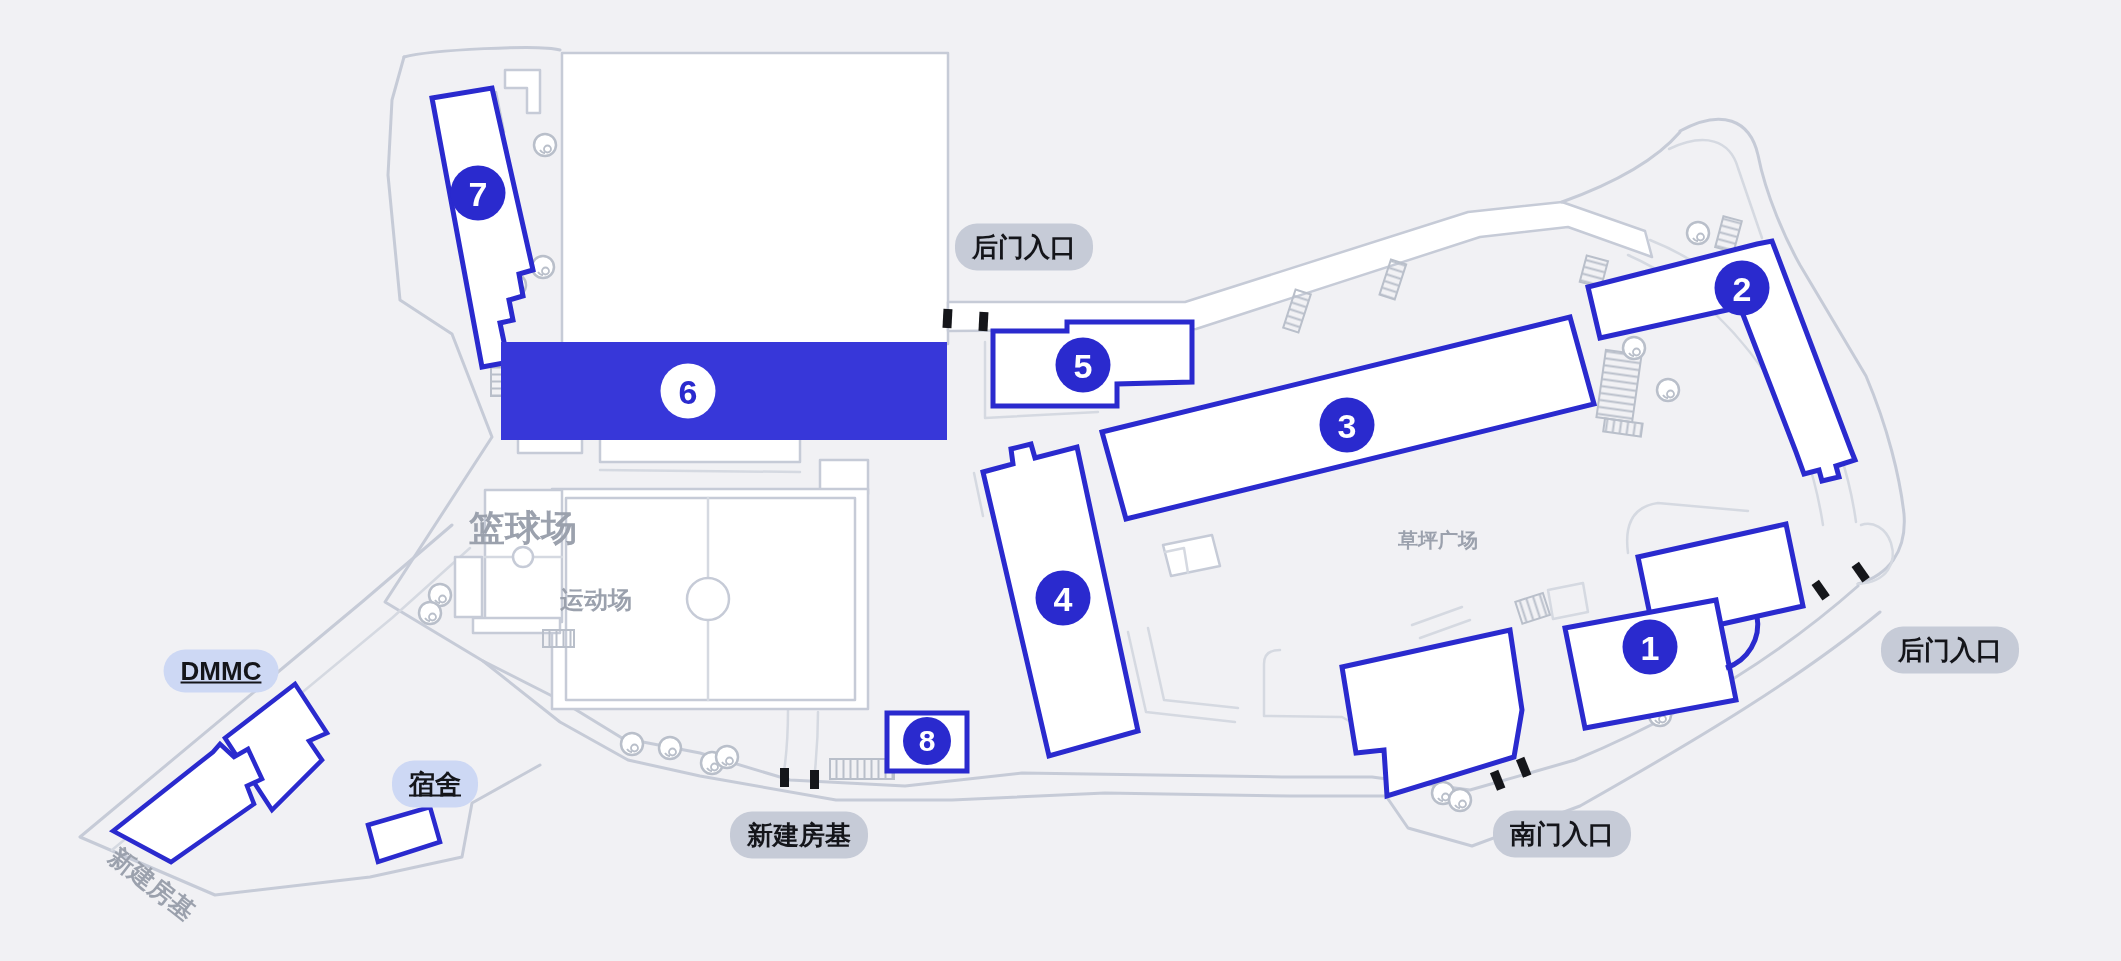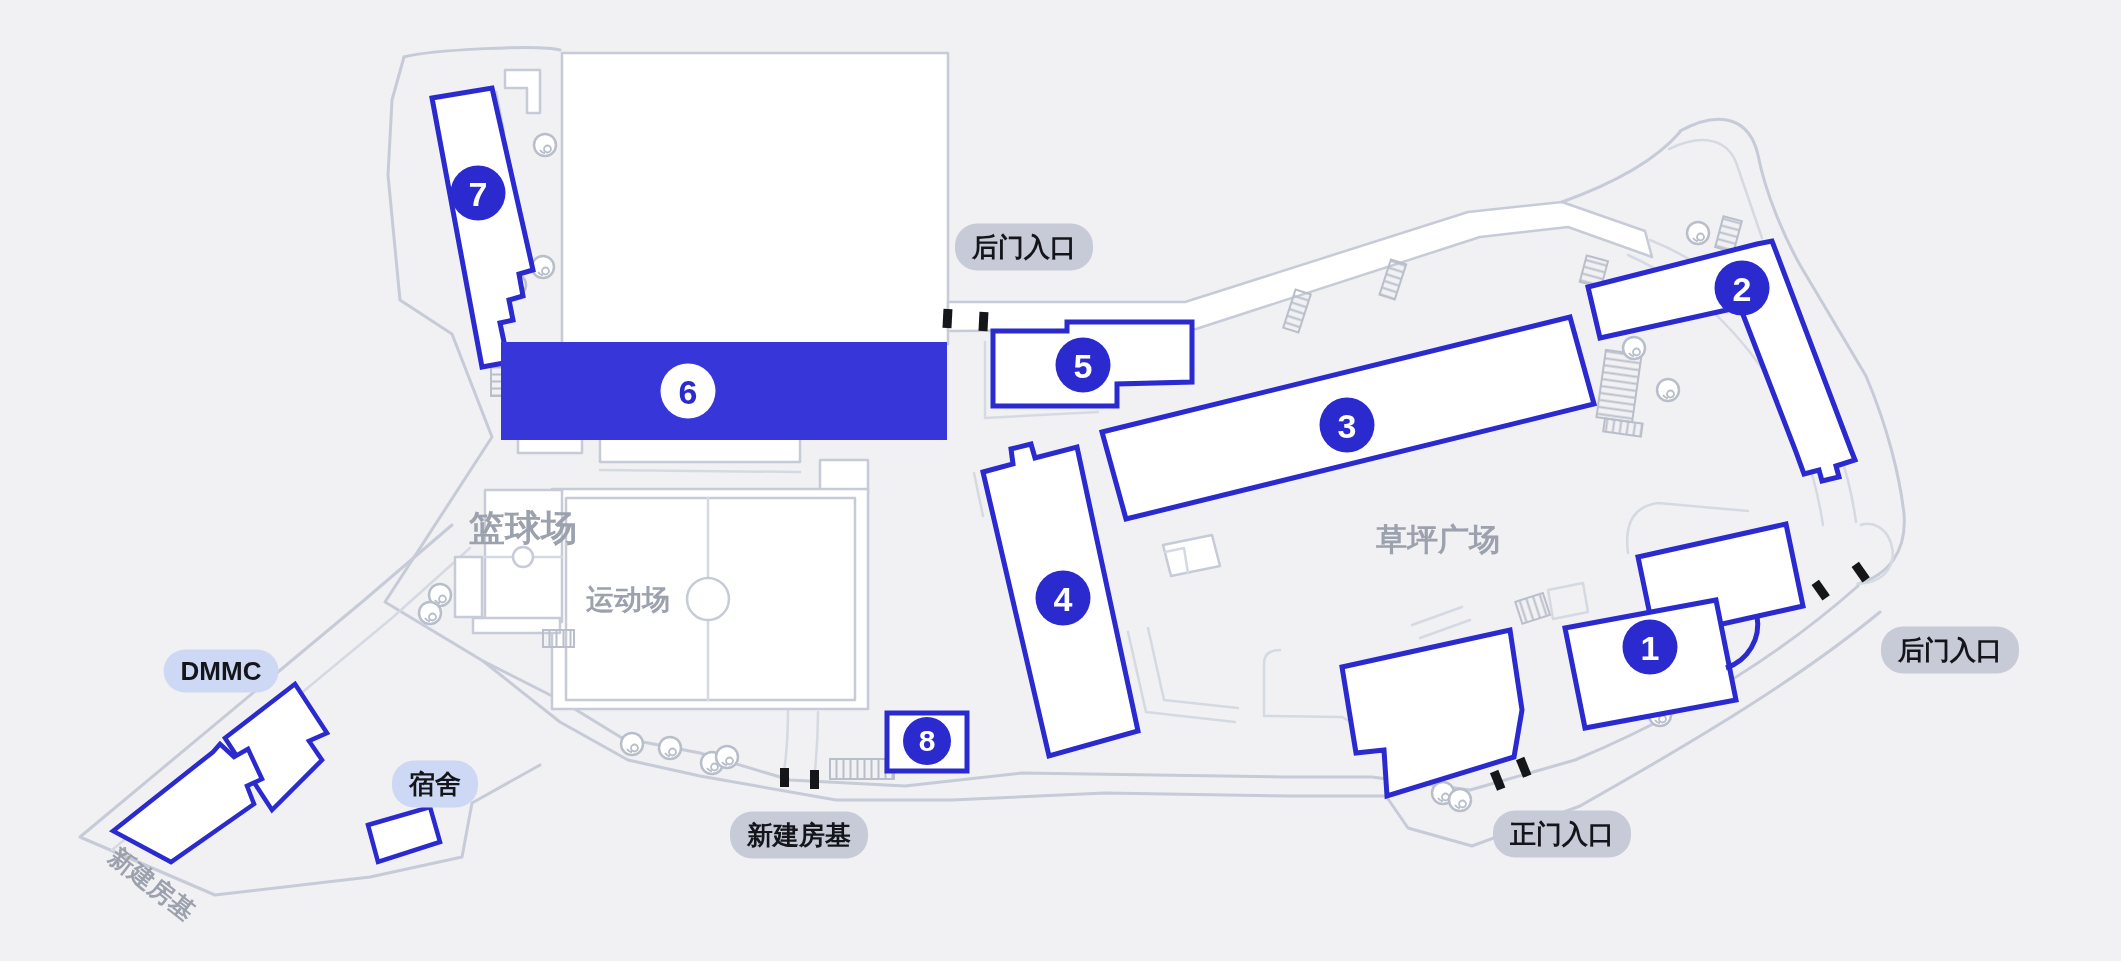--- a/index.html
+++ b/index.html
@@ -37,21 +37,21 @@
     display:flex;align-items:center;justify-content:center;
     font-size:34px;font-weight:700;line-height:1;
   }
   .badge.inv{background:#fff;color:var(--accent-blue);}
   .badge.sm{width:48px;height:48px;font-size:30px;}
   .pill{
     background:var(--pill-gray);color:var(--text-dark);
     font-size:26px;font-weight:700;
     padding:6px 17px;border-radius:22px;
   }
-  .pill.blue{background:var(--pill-blue);}
+  .pill.blue{background:var(--pill-blue);text-decoration:underline;}
   .glabel{color:var(--label-gray);font-weight:700;}
 </style>
 </head>
 <body>
 
 <div class="stage">
 
   <svg width="2121" height="961" viewBox="0 0 2121 961">
     <defs>
       <pattern id="hatchH" width="8" height="7" patternUnits="userSpaceOnUse">
@@ -182,24 +182,24 @@
   <div class="overlay badge" style="left:1742px;top:288px;">2</div>
   <div class="overlay badge" style="left:1347px;top:425px;">3</div>
   <div class="overlay badge" style="left:1063px;top:598px;">4</div>
   <div class="overlay badge" style="left:1083px;top:365px;">5</div>
   <div class="overlay badge inv" style="left:688px;top:391px;">6</div>
   <div class="overlay badge" style="left:478px;top:193px;">7</div>
   <div class="overlay badge sm" style="left:927px;top:741px;">8</div>
 
   <div class="overlay pill" style="left:1024px;top:247px;">后门入口</div>
   <div class="overlay pill" style="left:799px;top:835px;">新建房基</div>
-  <div class="overlay pill" style="left:1562px;top:834px;">正门入口</div>
+  <div class="overlay pill" style="left:1562px;top:834px;">南门入口</div>
   <div class="overlay pill" style="left:1950px;top:650px;">后门入口</div>
 
   <div class="overlay pill blue" style="left:221px;top:671px;">DMMC</div>
   <div class="overlay pill blue" style="left:435px;top:784px;">宿舍</div>
 
   <div class="overlay glabel" style="left:523px;top:528px;font-size:36px;">篮球场</div>
-  <div class="overlay glabel" style="left:628px;top:600px;font-size:28px;">运动场</div>
-  <div class="overlay glabel" style="left:1438px;top:540px;font-size:31px;">草坪广场</div>
+  <div class="overlay glabel" style="left:596px;top:600px;font-size:24px;">运动场</div>
+  <div class="overlay glabel" style="left:1438px;top:540px;font-size:20px;">草坪广场</div>
   <div class="overlay glabel" style="left:152px;top:884px;font-size:25px;transform:translate(-50%,-50%) rotate(38deg);">新建房基</div>
 
 </div>
 
 </body></html>

